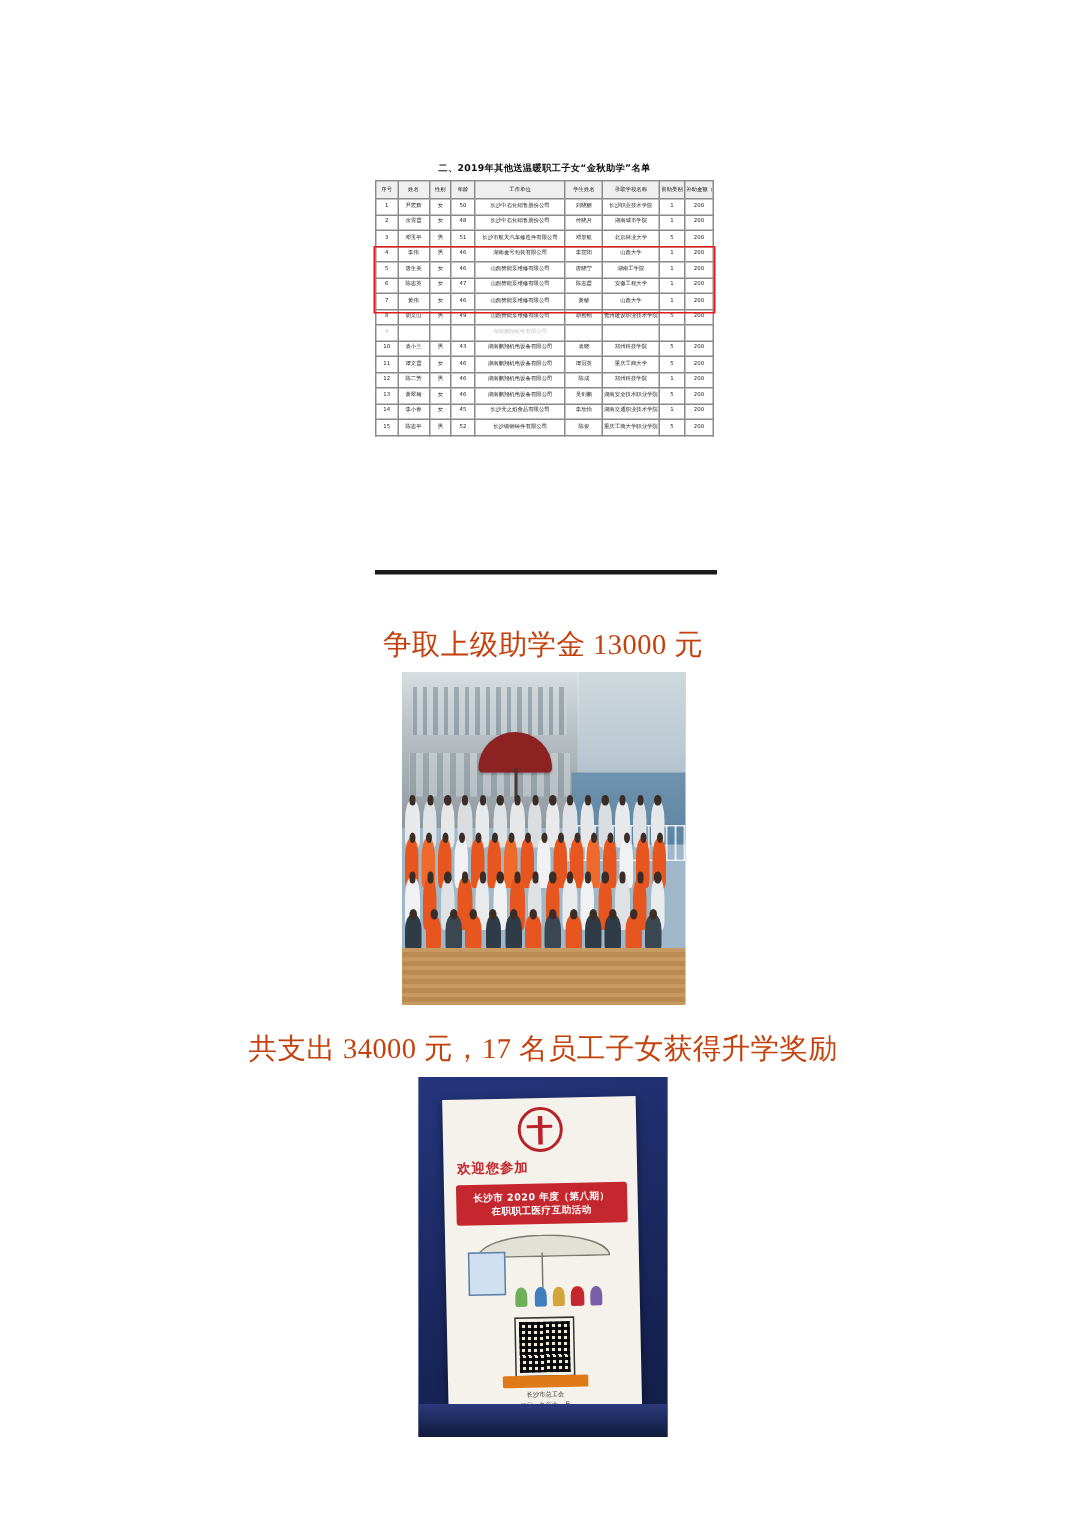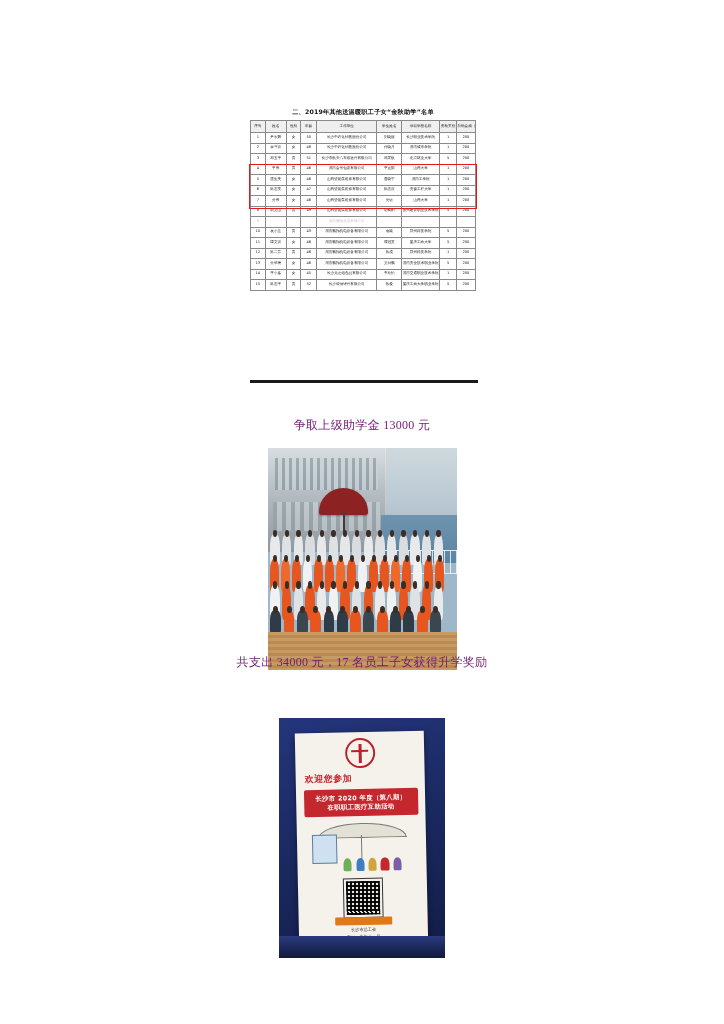--- a/index.html
+++ b/index.html
@@ -95,27 +95,27 @@
     width: 228px;
     height: 2.5px;
     background: #1a1a1a;
   }
 
   
   .caption {
     position: absolute;
     width: 100%;
     text-align: center;
-    font-size: 12px;
+    font-size: 19px;
     font-family: "Liberation Serif", "DejaVu Serif", serif;
-    color: #701a75;
+    color: #c2410c;
     letter-spacing: 0.3px;
   }
   .caption-1 { top: 417px; }
-  .caption-2 { top: 654px; }
+  .caption-2 { top: 686px; }
 
   
   .photo1 {
     position: absolute;
     left: 268px;
     top: 448px;
     width: 189px;
     height: 222px;
     overflow: hidden;
     background: #9fb8c9;

